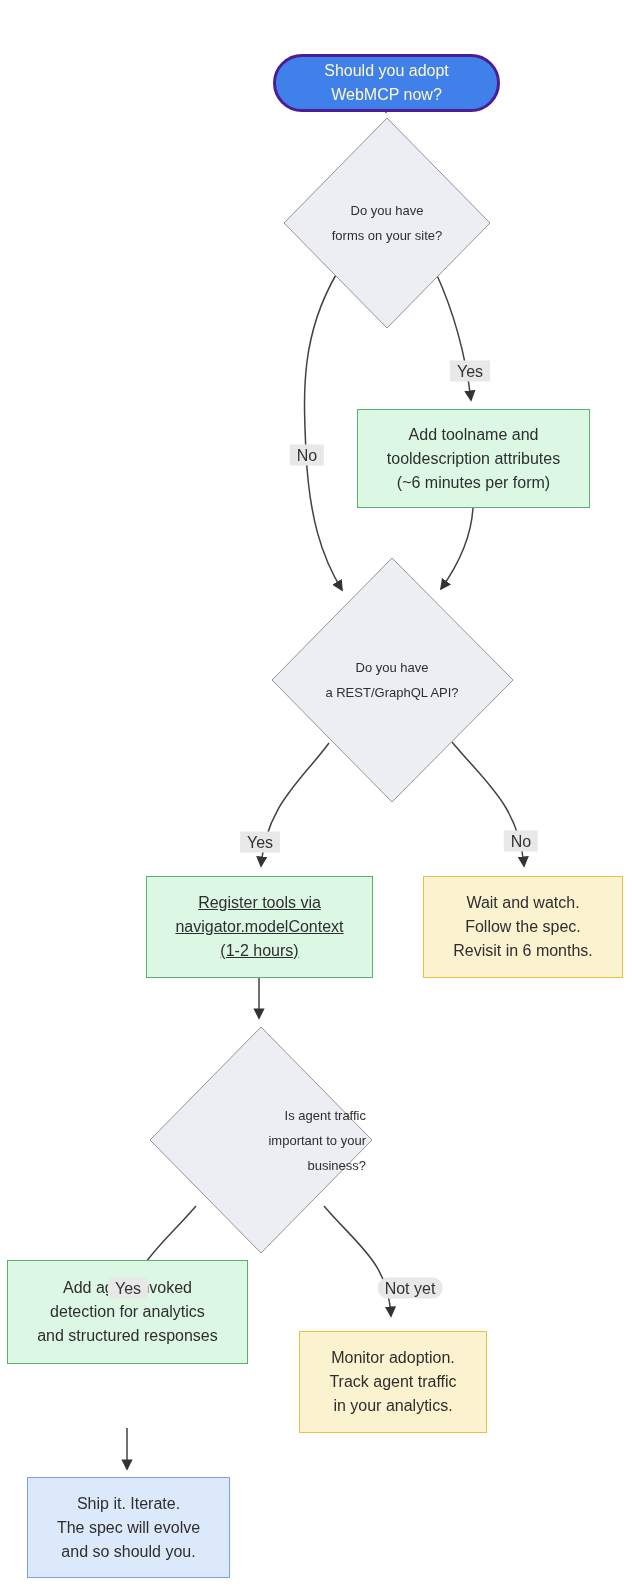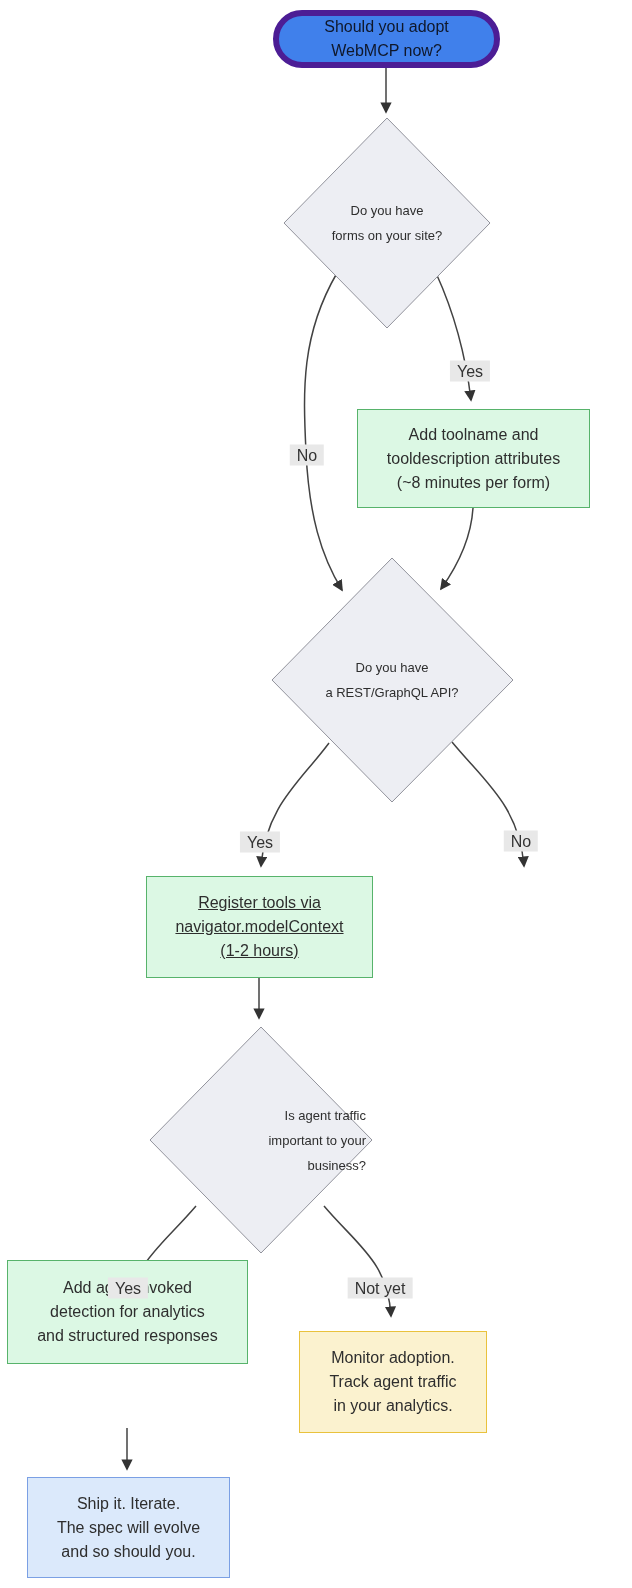--- a/index.html
+++ b/index.html
@@ -18,23 +18,24 @@
   .node{
     position:absolute;
     display:flex;align-items:center;justify-content:center;
     text-align:center;
     font-size:16px;line-height:24px;
     white-space:pre-line;
     box-sizing:border-box;
   }
   .start{
     background:#4080eb;
-    color:#0f172a;
+    color:#fef9c3;
     border-radius:29px;
-    border:6px solid #4c1d95;
+    border:3px solid #4c1d95;
+    margin-top:44px;
   }
   .action{
     background:#dcf8e4;
     border:1.5px solid #57b36b;
   }
   .caution{
     background:#fbf2cf;
     border:1.5px solid #e9c23d;
   }
   .final{
@@ -95,29 +96,34 @@
 forms on your site?</div>
   <div class="diamond-text" style="left:392px;top:680px;">Do you have
 a REST/GraphQL API?</div>
   <div class="diamond-text" style="left:261px;top:1140px;text-align:right;">Is agent traffic
 important to your
 business?</div>
 
   <div class="node action" style="left:357px;top:409px;width:233px;height:99px;">
     <span>Add toolname and
 tooldescription attributes
-(~8 minutes per form)</span>
+(~6 minutes per form)</span>
   </div>
 
   <div class="node action" style="left:146px;top:876px;width:227px;height:102px;text-decoration:underline;">
     <span>Register tools via
 navigator.modelContext
 (1-2 hours)</span>
   </div>
 
+  <div class="node caution" style="left:423px;top:876px;width:200px;height:102px;">
+    <span>Wait and watch.
+Follow the spec.
+Revisit in 6 months.</span>
+  </div>
 
   <div class="node action" style="left:7px;top:1260px;width:241px;height:104px;">
     <span>Add agentInvoked
 detection for analytics
 and structured responses</span>
   </div>
 
   <div class="node caution" style="left:299px;top:1324px;width:188px;height:102px;margin-top:7px;">
     <span>Monitor adoption.
 Track agent traffic
@@ -128,15 +134,15 @@
     <span>Ship it. Iterate.
 The spec will evolve
 and so should you.</span>
   </div>
 
   <div class="edge-label" style="left:470px;top:371px;">Yes</div>
   <div class="edge-label" style="left:307px;top:455px;">No</div>
   <div class="edge-label" style="left:260px;top:842px;">Yes</div>
   <div class="edge-label" style="left:521px;top:841px;">No</div>
   <div class="edge-label" style="left:128px;top:1288px;">Yes</div>
-  <div class="edge-label" style="left:380px;top:1288px;">Not yet</div>
+  <div class="edge-label" style="left:410px;top:1288px;border-radius:10px;">Not yet</div>
 
 </div>
 
 </body></html>

